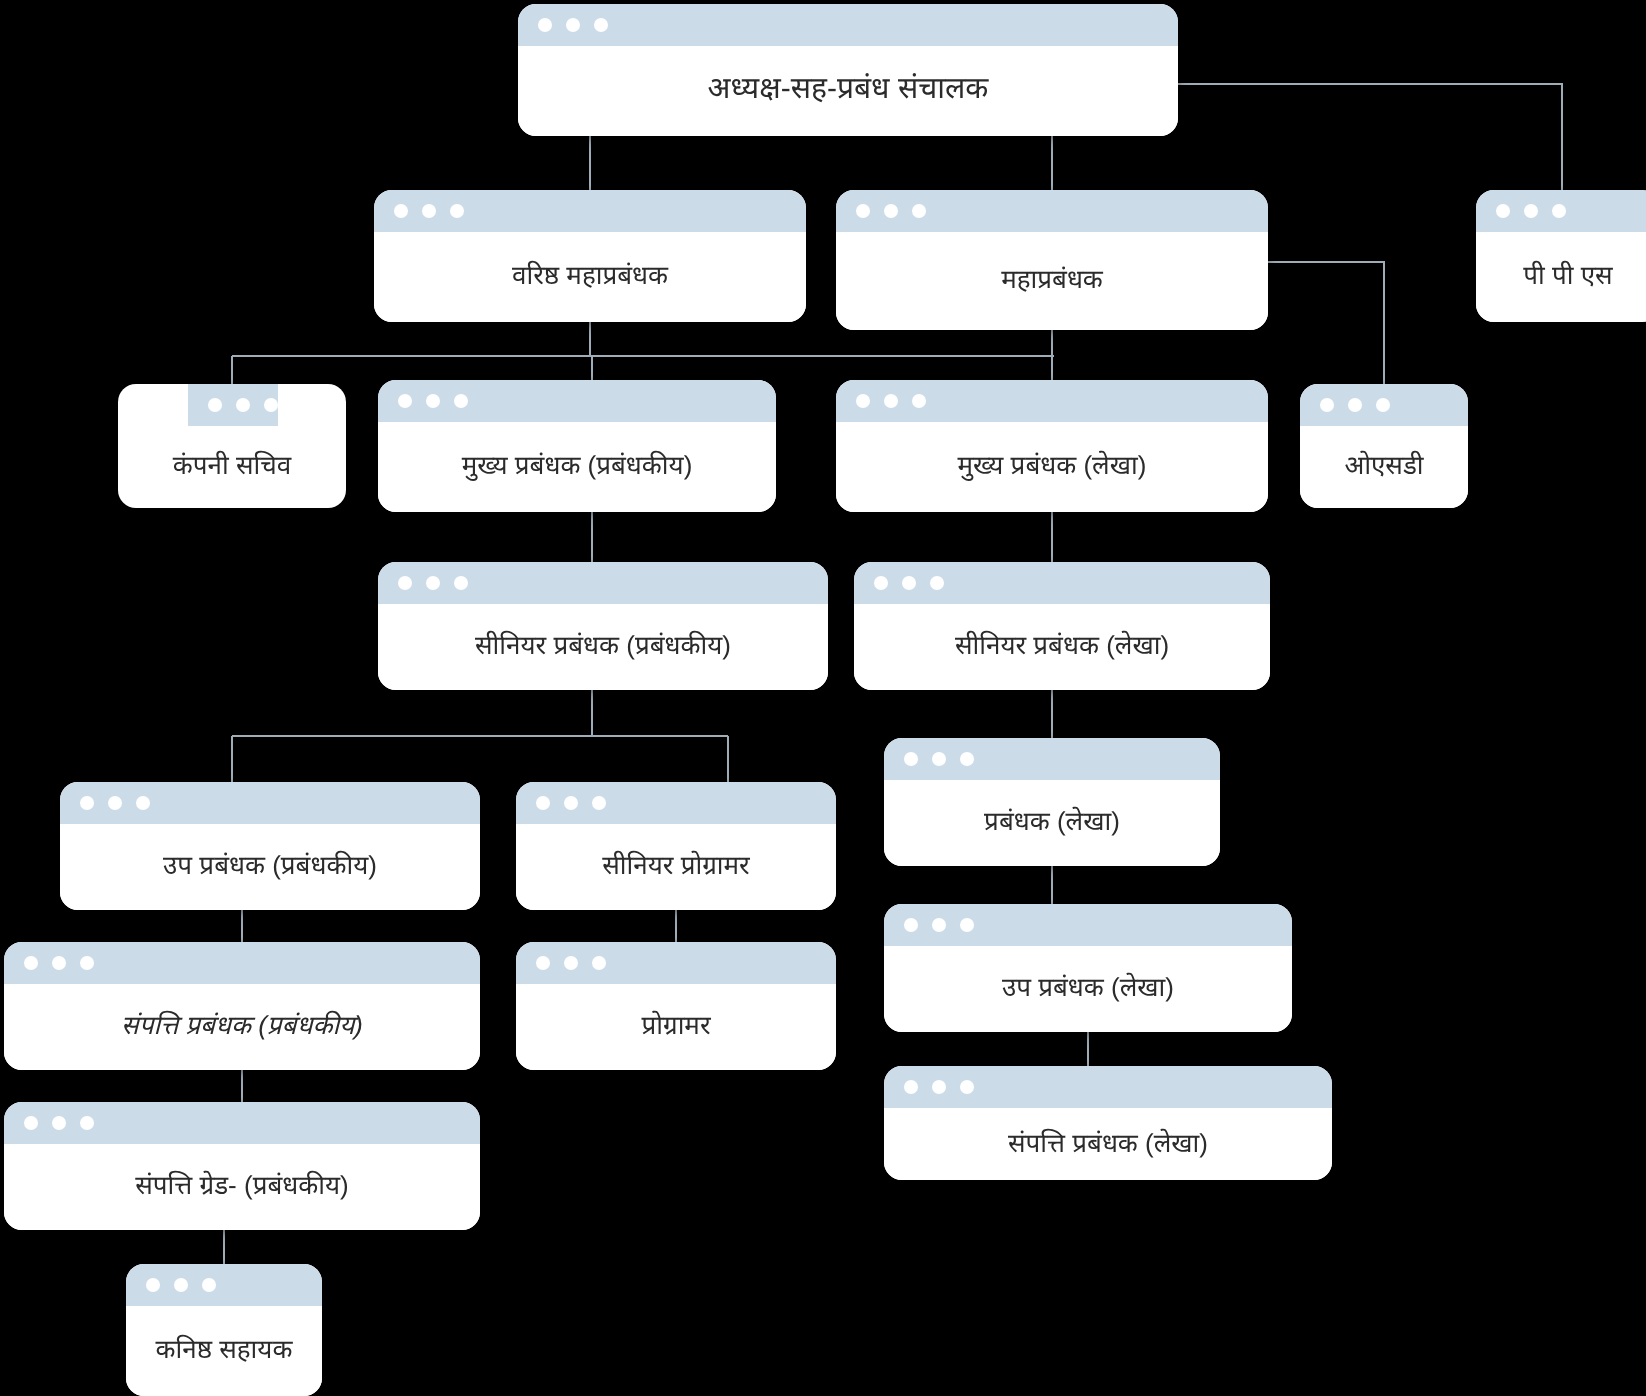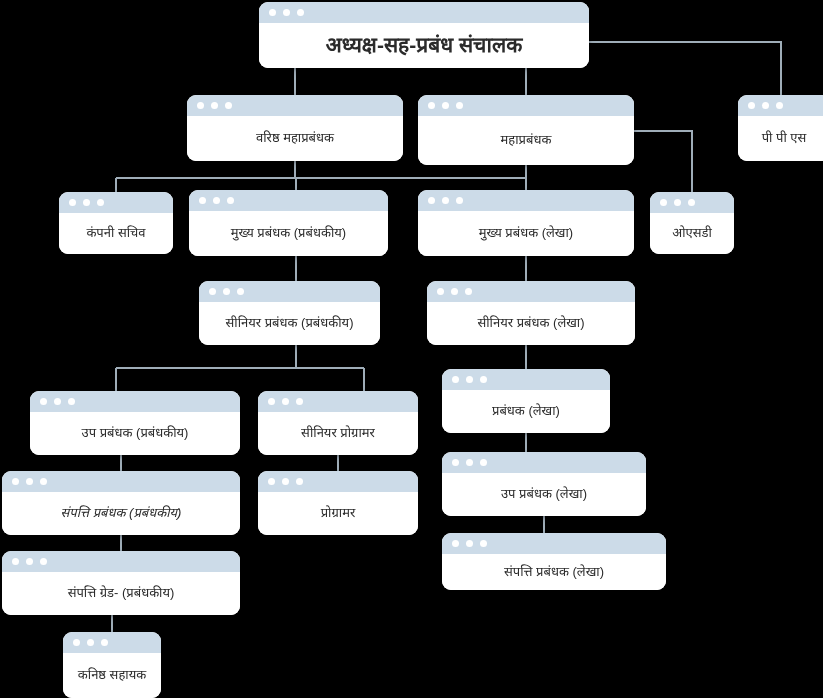--- a/index.html
+++ b/index.html
@@ -64,22 +64,22 @@
   }
   .node-label {
     font-size: 13px;
     line-height: 1.25;
     color: #2b2b2b;
     text-align: center;
     white-space: nowrap;
     font-family: "Liberation Sans", "DejaVu Sans", sans-serif;
   }
   .node.root .node-label {
-    font-weight: bold;
-    font-size: 21px;
+    font-weight: normal;
+    font-size: 15px;
   }
 </style>
 </head>
 <body>
 
 <div id="chart-canvas">
   <svg id="connector-layer" viewBox="0 0 823 698" width="823" height="698" xmlns="http://www.w3.org/2000/svg">
       <path d="M 295,68 L 295,95" stroke="#9fadb8" stroke-width="1.4" fill="none" shape-rendering="crispEdges"></path>
       <path d="M 526,68 L 526,95" stroke="#9fadb8" stroke-width="1.4" fill="none" shape-rendering="crispEdges"></path>
       <path d="M 589,42 L 781,42 L 781,95" stroke="#9fadb8" stroke-width="1.4" fill="none" shape-rendering="crispEdges"></path>
@@ -137,21 +137,21 @@
     <div class="node" style="left: 738px; top: 95px; width: 92px; height: 66px;">
       <div class="node-titlebar">
         <span class="dot"></span>
         <span class="dot"></span>
         <span class="dot"></span>
       </div>
       <div class="node-body">
         <div class="node-label">पी पी एस</div>
       </div>
     </div>
-    <div class="node" style="left: 59px; top: 192px; width: 114px; height: 62px;">
+    <div class="node" style="left: 59px; top: 192px; width: 114px; height: 62px; align-items: center;">
       <div class="node-titlebar">
         <span class="dot"></span>
         <span class="dot"></span>
         <span class="dot"></span>
       </div>
       <div class="node-body">
         <div class="node-label">कंपनी सचिव</div>
       </div>
     </div>
     <div class="node" style="left: 189px; top: 190px; width: 199px; height: 66px;">
@@ -177,21 +177,21 @@
     <div class="node" style="left: 650px; top: 192px; width: 84px; height: 62px;">
       <div class="node-titlebar">
         <span class="dot"></span>
         <span class="dot"></span>
         <span class="dot"></span>
       </div>
       <div class="node-body">
         <div class="node-label">ओएसडी</div>
       </div>
     </div>
-    <div class="node" style="left: 189px; top: 281px; width: 181px; height: 64px; margin-left: 10px;">
+    <div class="node" style="left: 189px; top: 281px; width: 225px; height: 64px;">
       <div class="node-titlebar">
         <span class="dot"></span>
         <span class="dot"></span>
         <span class="dot"></span>
       </div>
       <div class="node-body">
         <div class="node-label">सीनियर प्रबंधक (प्रबंधकीय)</div>
       </div>
     </div>
     <div class="node" style="left: 427px; top: 281px; width: 208px; height: 64px; justify-content: flex-end;">

